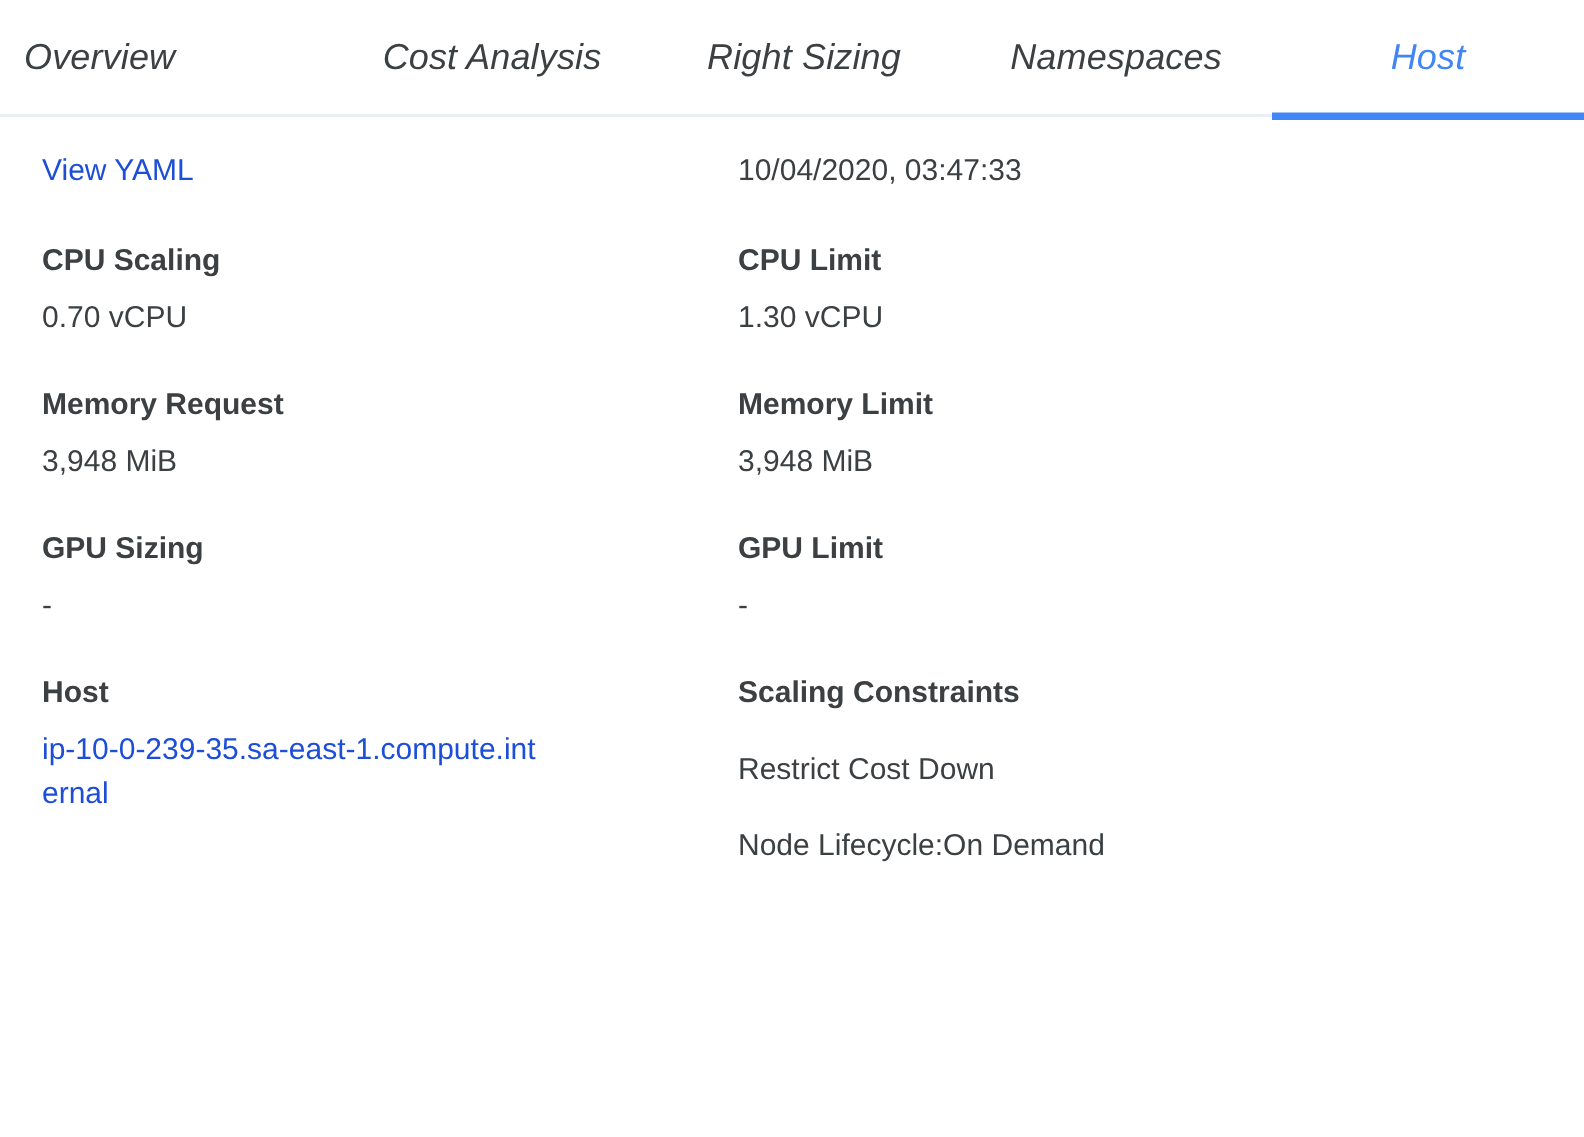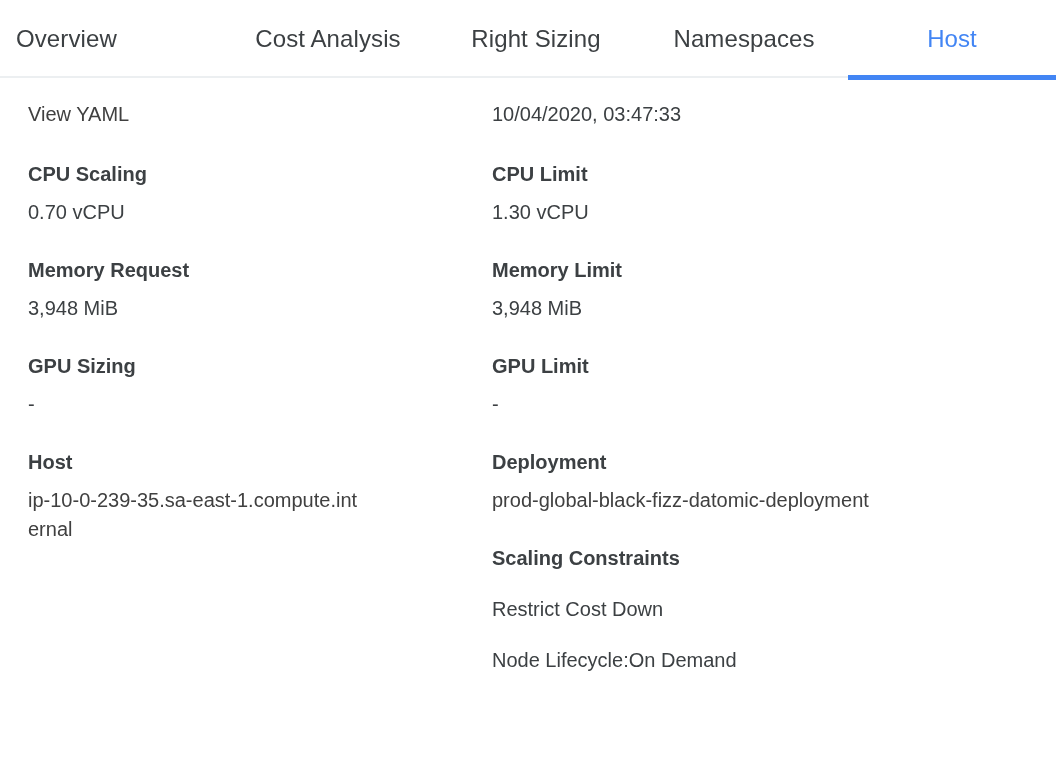--- a/index.html
+++ b/index.html
@@ -20,20 +20,21 @@
 
   
   .tabbar {
     position: relative;
     height: 78px;
     width: 100%;
     border-bottom: 2px solid #eceff1;
     display: flex;
     align-items: flex-start;
     padding: 0;
+    font-style: italic;
   }
   .tabs {
     display: flex;
     width: 100%;
     height: 78px;
     align-items: center;
   }
   .tab {
     flex: 1 1 0;
     height: 78px;
@@ -92,21 +93,21 @@
   }
   .field-value {
     font-size: 20px;
     font-weight: 400;
     color: #3c4043;
     line-height: 29px;
   }
   .link {
     font-size: 20px;
     line-height: 29px;
-    color: #404040;
+    color: #1d4ed8;
     text-decoration: none;
     display: inline-block;
     cursor: pointer;
   }
   .link.wrap {
     max-width: 330px;
     word-break: break-all;
     overflow-wrap: anywhere;
   }
   .link.wrap-r {
@@ -204,24 +205,20 @@
       <div class="field">
         <div class="field-label">Memory Limit</div>
         <div class="field-value">3,948 MiB</div>
       </div>
 
       <div class="field">
         <div class="field-label">GPU Limit</div>
         <div class="field-value">-</div>
       </div>
 
-      <div class="field">
-        <div class="field-label">Deployment</div>
-        <a class="link wrap-r">prod-global-black-fizz-datomic-deployment</a>
-      </div>
 
       <div class="scaling-block">
         <div class="scaling-title">Scaling Constraints</div>
         <div class="constraint">Restrict Cost Down</div>
         <div class="constraint">Node Lifecycle:On Demand</div>
       </div>
 
     </div>
 
   </div>

